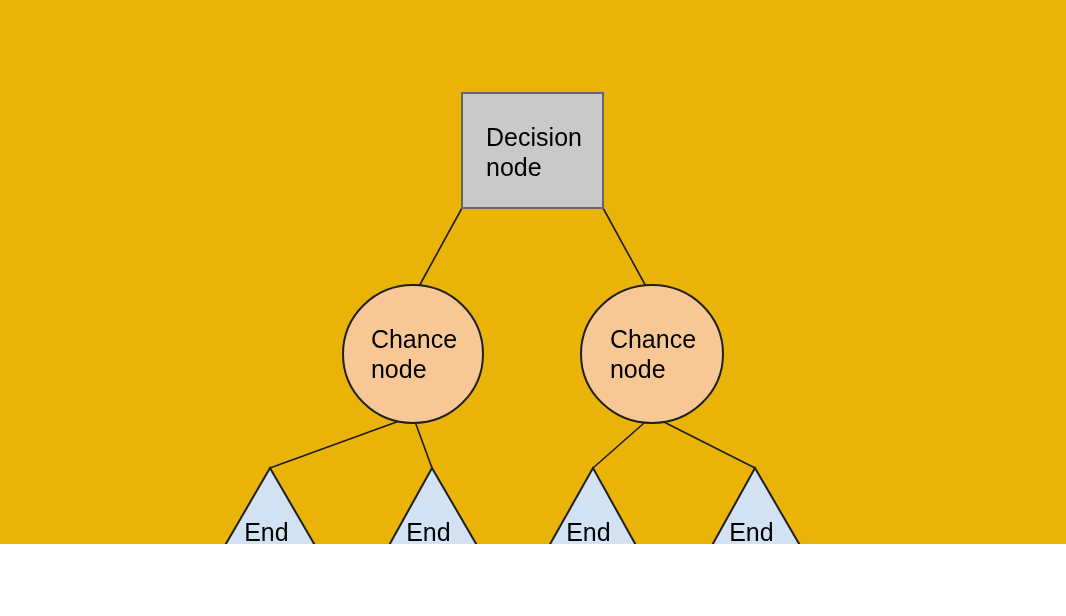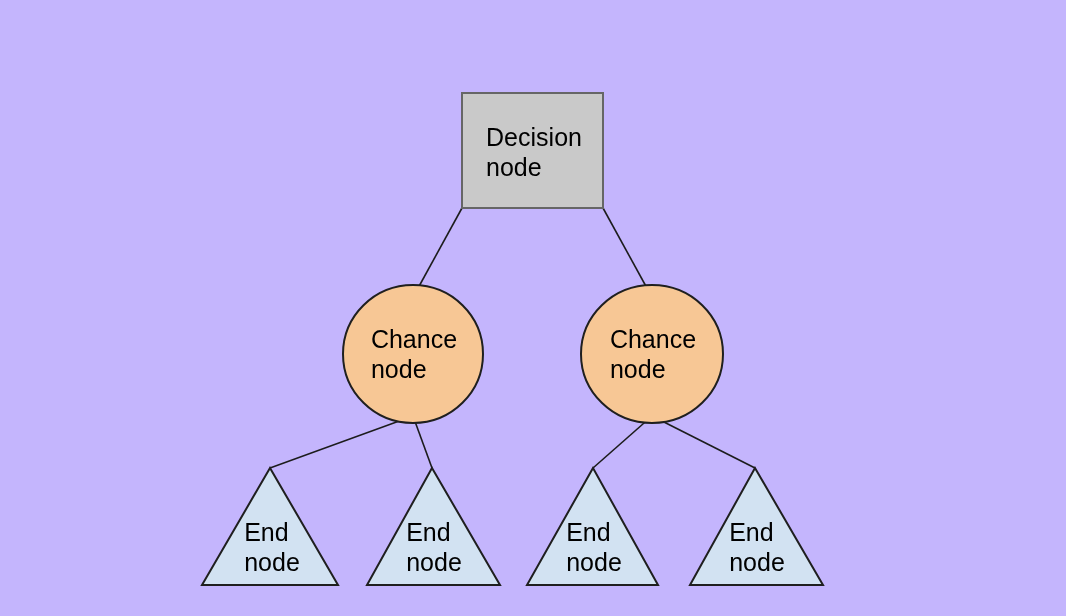--- a/index.html
+++ b/index.html
@@ -4,22 +4,22 @@
 <style>
   html, body {
     margin: 0;
     padding: 0;
     background: #ffffff;
     font-family: "Liberation Sans", "DejaVu Sans", sans-serif;
   }
   .canvas {
     position: relative;
     width: 1066px;
-    height: 616px;
-    background: #c4b5fd;
+    height: 544px;
+    background: #eab308;
     overflow: hidden;
   }
   .diagram-svg {
     position: absolute;
     left: 0;
     top: 0;
     width: 1066px;
     height: 616px;
   }
   .edge {

